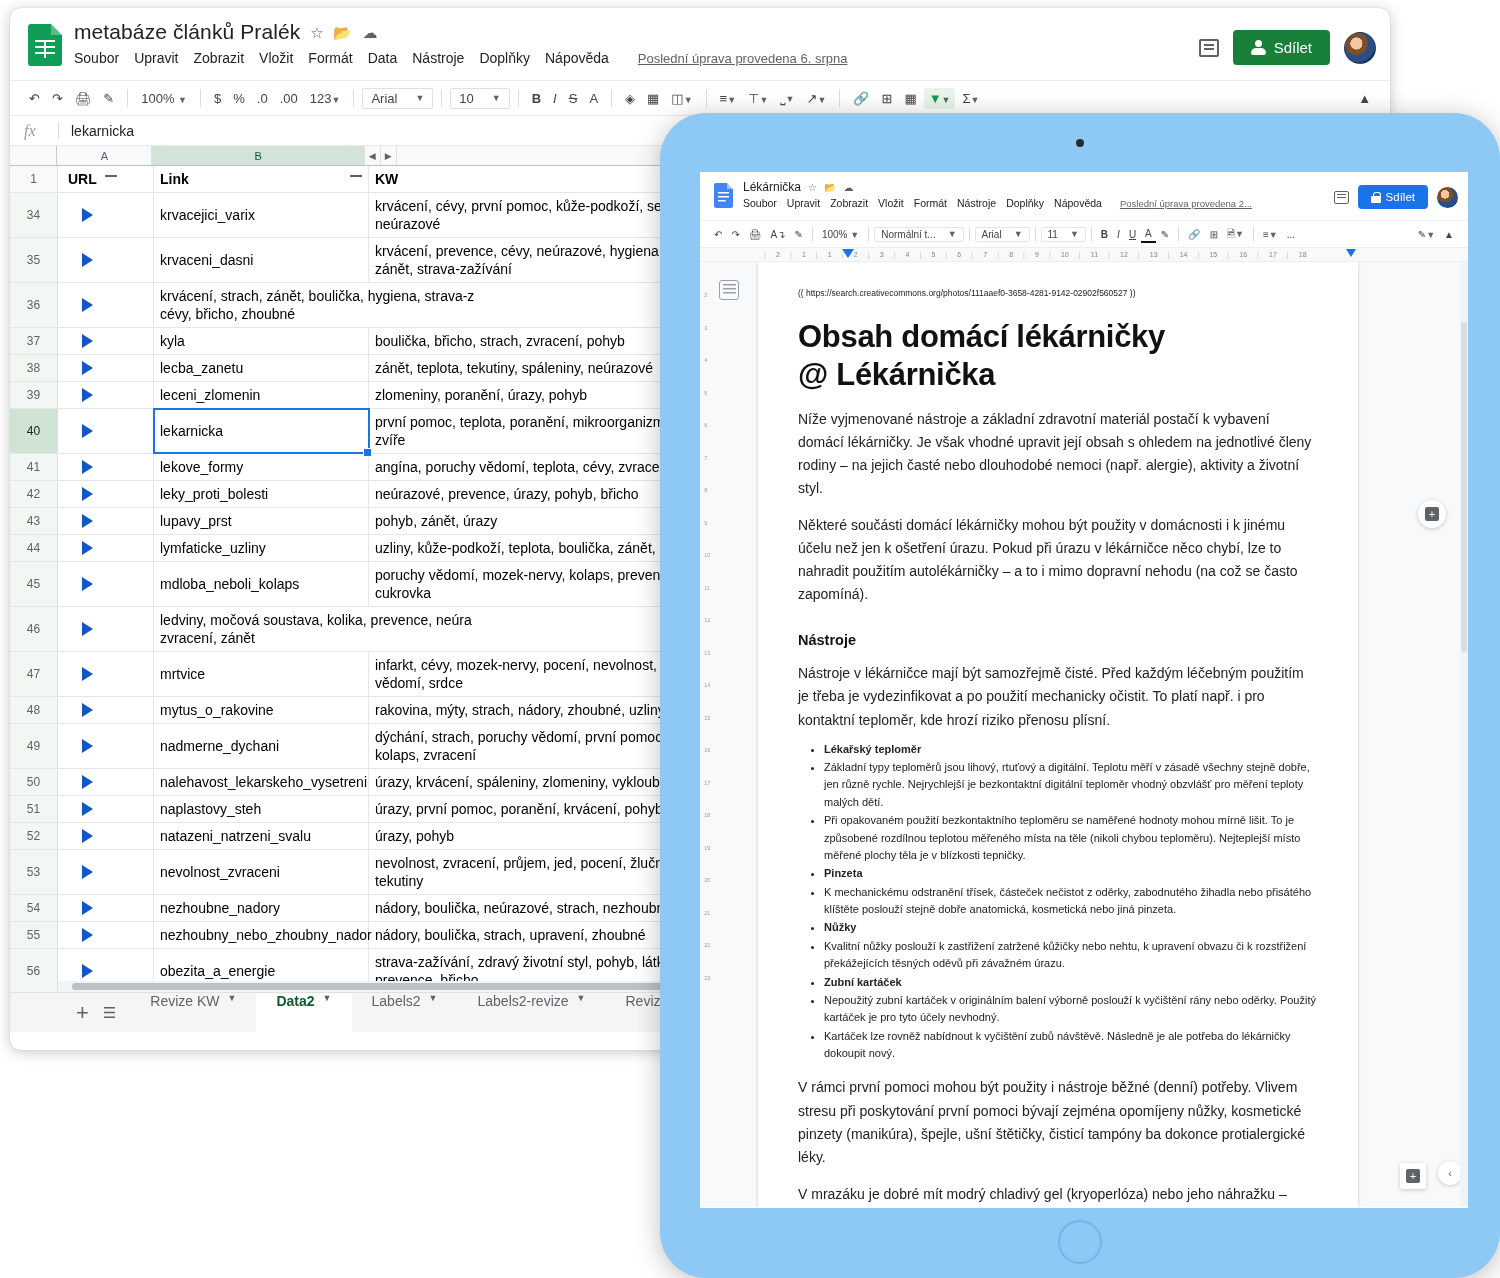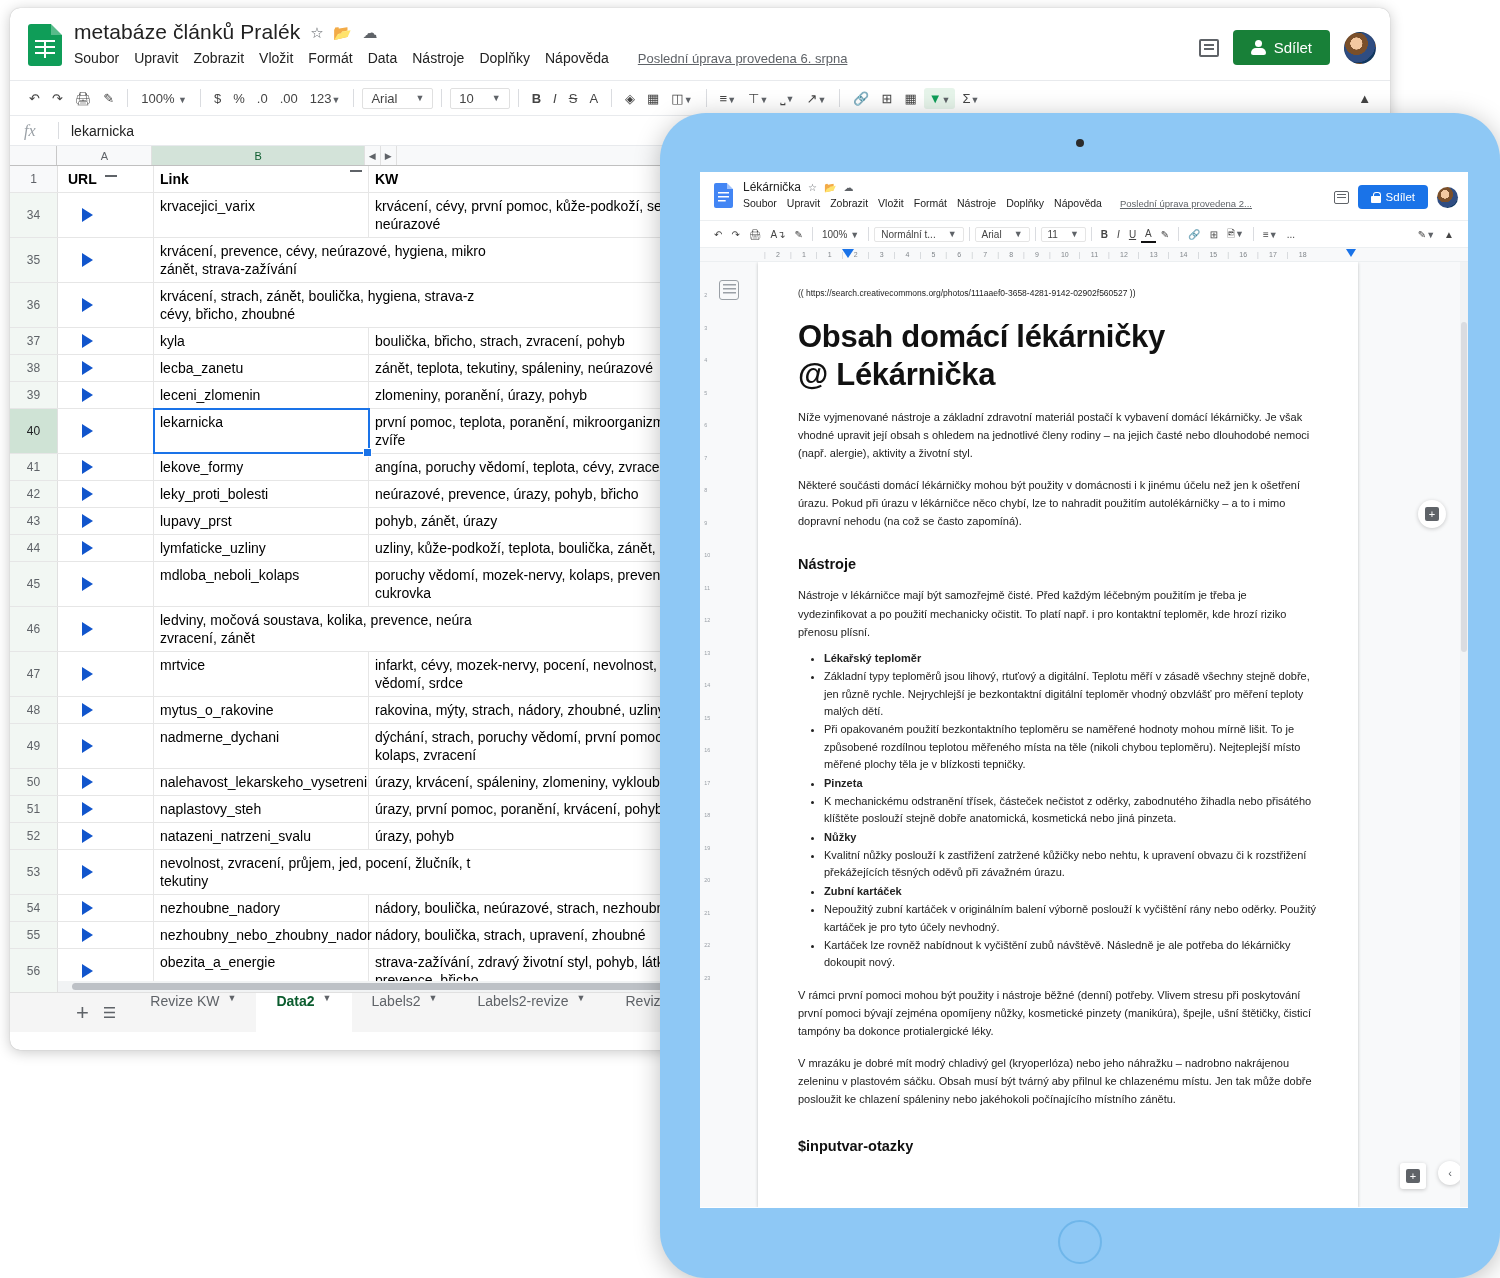--- a/index.html
+++ b/index.html
@@ -91,21 +91,21 @@
   .ch-b { width: 215px; position: relative; }
   .ch-collapse { width: 16px; font-size: 9px; color: #5f6368; }
   .ch-d { width: 1005px; }
 
   .row { display: flex; border-bottom: 1px solid #e6e6e6; }
   .rh { width: 48px; flex: 0 0 48px; background: #f2f7f3; color: #5f6368; font-size: 12px;
         display: flex; align-items: center; justify-content: center; border-right: 1px solid #e0e0e0; }
   .rh.active { background: #cfe3d5; color: #202124; }
   .rh.hdr { background: #f8f9fa; }
   .c-a { width: 96px; flex: 0 0 96px; border-right: 1px solid #e6e6e6; display: flex; align-items: center; padding-left: 24px; }
-  .c-b { width: 215px; flex: 0 0 215px; border-right: 1px solid #e6e6e6; display: flex; align-items: flex-start; padding: 4px 6px; }
+  .c-b { width: 215px; flex: 0 0 215px; border-right: 1px solid #e6e6e6; display: flex; align-items: center; padding: 4px 6px; }
   .c-d { flex: 1 1 auto; display: flex; align-items: center; padding: 4px 6px; overflow: hidden; }
   .cellsel { outline: 2px solid #1a73e8; outline-offset: -1px; position: relative; z-index: 3; }
   .cellsel:after { content:""; position: absolute; right: -4px; bottom: -4px; width: 7px; height: 7px;
                    background: #1a73e8; border: 1px solid #fff; }
   .play { width: 0; height: 0; border-left: 11px solid #1155cc; border-top: 7px solid transparent;
           border-bottom: 7px solid transparent; cursor: pointer; }
   .cell-txt { font-size: 14px; color: #000; line-height: 18px; }
   .kw-txt { font-size: 14px; color: #000; line-height: 18px; white-space: pre-wrap; }
   .hdr-row { font-weight: bold; font-size: 14px; }
   .filt { display:inline-block; width:12px; height:9px; margin-left: 8px; position: relative; }
@@ -194,21 +194,21 @@
                 linear-gradient(#9aa0a6,#9aa0a6) 0 4px/100% 1.5px no-repeat,
                 linear-gradient(#9aa0a6,#9aa0a6) 0 8px/100% 1.5px no-repeat; }
   .vruler { position:absolute; left:0; top:0; width: 14px; height: 100%; padding-top: 30px;
             display:flex; flex-direction:column; align-items:center; }
   .vtick { font-size: 6px; color: #9aa0a6; margin-bottom: 26.5px; transform: scale(.9); }
 
   .doc-page { width: 600px; background: #fff; box-shadow: 0 1px 3px rgba(60,64,67,.3);
               padding: 26px 40px 10px 40px; }
   .cc-url { font-size: 8.5px; color: #222; margin-bottom: 20px; }
   .doc-h1 { font-size: 31px; font-weight: bold; line-height: 1.22; color: #111; letter-spacing: -.3px; }
-  .doc-p { font-size: 11px; line-height: 1.65; color: #222; margin-top: 14px; }
+  .doc-p { font-size: 14px; line-height: 1.65; color: #222; margin-top: 14px; }
   .doc-h2 { font-size: 14.5px; font-weight: bold; color: #111; margin-top: 26px; }
   .doc-ul { margin: 9px 0 0 26px; }
   .doc-ul li { font-size: 11px; line-height: 1.58; color: #222; margin-bottom: 1px; }
   .doc-ul li.b { font-weight: bold; }
   .doc-h3 { font-size: 14.5px; font-weight: bold; color: #111; margin-top: 30px; }
 
   .addcmt-fab { position:absolute; right: 22px; top: 238px; width: 28px; height: 28px; border-radius: 50%;
                 background:#fff; box-shadow: 0 1px 4px rgba(0,0,0,.2); display:flex; align-items:center; justify-content:center; }
   .fab-sq { width: 14px; height: 14px; background: #5f6368; border-radius: 2px; position: relative; }
   .fab-sq:after { content:"+"; position:absolute; inset:0; color:#fff; font-size: 11px; line-height: 14px; text-align:center; }
@@ -349,20 +349,23 @@
             <div class="c-d">
               <span class="kw-txt">krvácení, cévy, první pomoc, kůže-podkoží, senioři,
 neúrazové</span>
             </div>
           </div>
           <div class="row">
             <div class="rh">35</div>
             <div class="c-a">
               <span class="play"></span>
             </div>
+            <div class="c-b">
+              <span class="cell-txt">krvaceni_dasni</span>
+            </div>
             <div class="c-d">
               <span class="kw-txt">krvácení, prevence, cévy, neúrazové, hygiena, mikro
 zánět, strava-zažívání</span>
             </div>
           </div>
           <div class="row">
             <div class="rh">36</div>
             <div class="c-a">
               <span class="play"></span>
             </div>
@@ -562,20 +565,23 @@
               <span class="cell-txt">natazeni_natrzeni_svalu</span>
             </div>
             <div class="c-d">
               <span class="kw-txt">úrazy, pohyb</span>
             </div>
           </div>
           <div class="row">
             <div class="rh">53</div>
             <div class="c-a">
               <span class="play"></span>
+            </div>
+            <div class="c-b">
+              <span class="cell-txt">nevolnost_zvraceni</span>
             </div>
             <div class="c-d">
               <span class="kw-txt">nevolnost, zvracení, průjem, jed, pocení, žlučník, t
 tekutiny</span>
             </div>
           </div>
           <div class="row">
             <div class="rh">54</div>
             <div class="c-a">
               <span class="play"></span>

